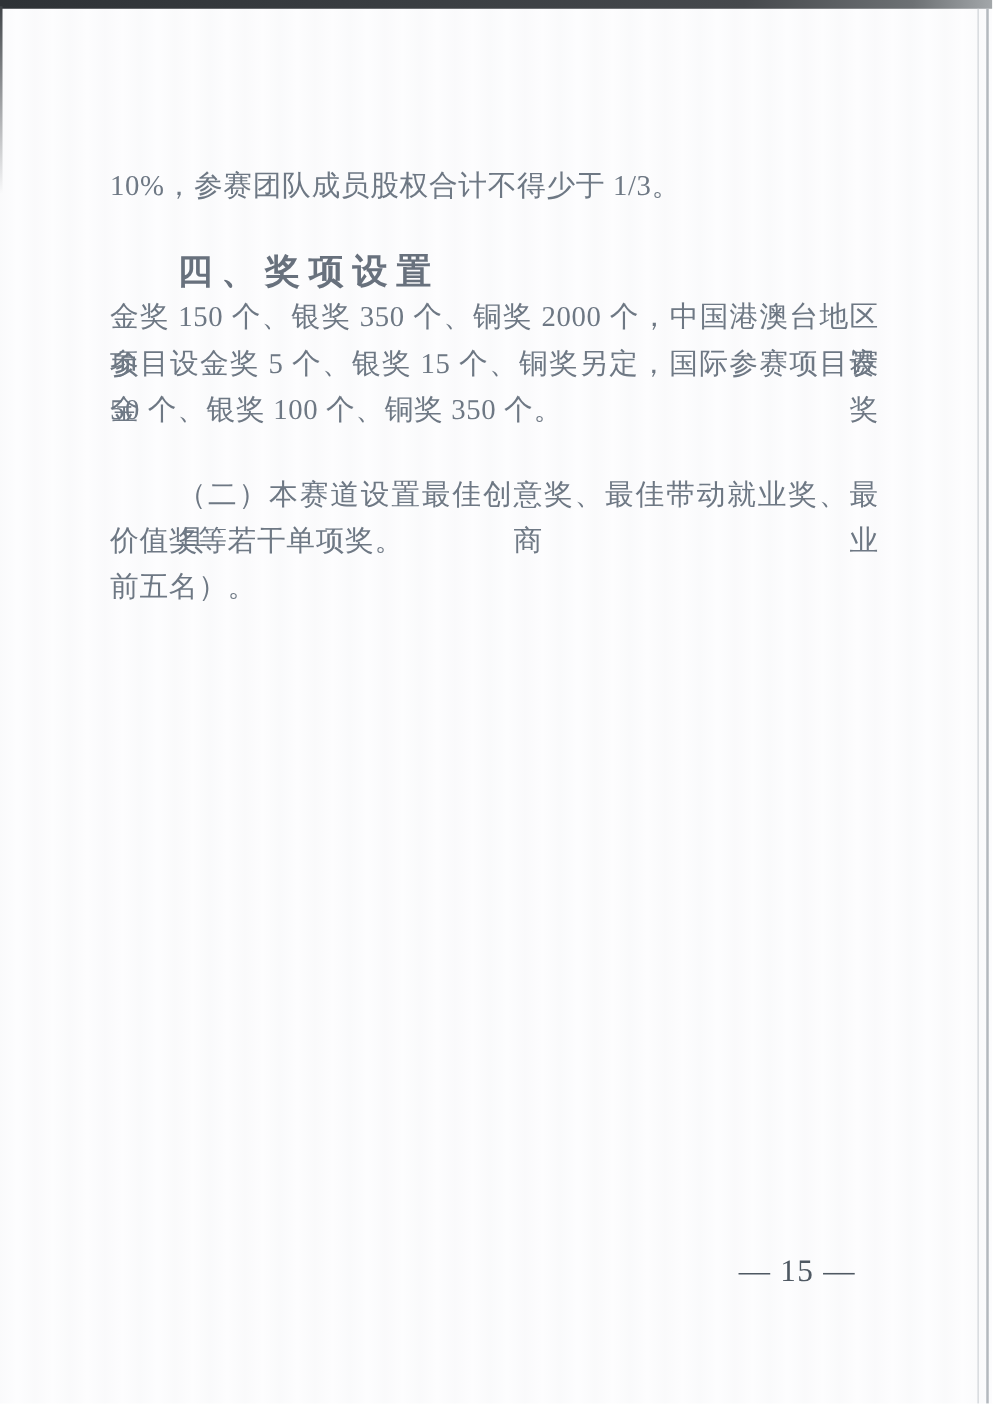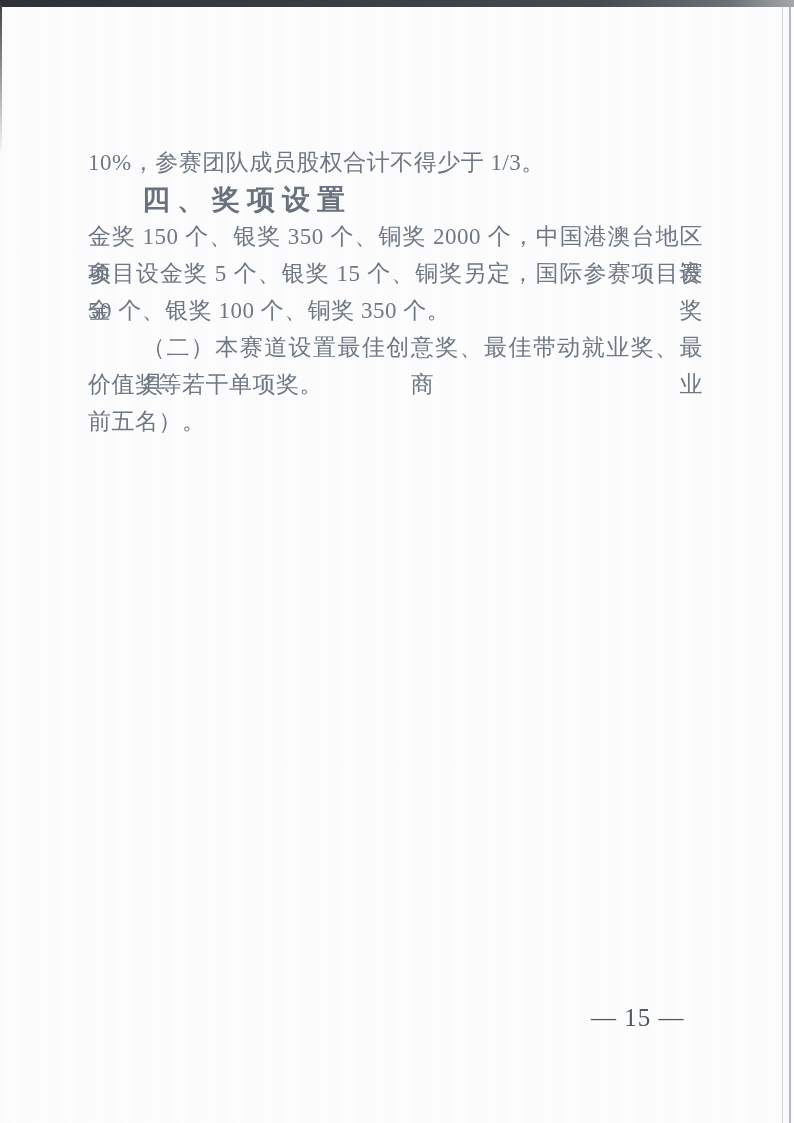--- a/index.html
+++ b/index.html
@@ -47,38 +47,38 @@
     position: absolute;
     top: 7px; right: 3px;
     width: 2px; height: 1116px;
     background: #b4b9be;
   }
 
   
   .text-block {
     position: absolute;
     left: 88px;
-    top: 144px;
+    top: 130px;
     width: 615px;
     font-size: 23px;
     line-height: 37px;
     color: #6e7884;
     letter-spacing: 0.5px;
   }
   .line {
     height: 37px;
     white-space: nowrap;
   }
   .line.justify {
     white-space: normal;
     text-align: justify;
     text-align-last: justify;
     text-justify: inter-character;
   }
-  .line.indent { padding-left: 54px; }
+  .line.indent { padding-left: 54px; margin-top: 31px; }
   .line.heading {
     font-family: "Liberation Sans", "DejaVu Sans", sans-serif;
     font-weight: bold;
     font-size: 28px;
     letter-spacing: 7px;
     color: #68717d;
     white-space: nowrap;
   }
 
   

